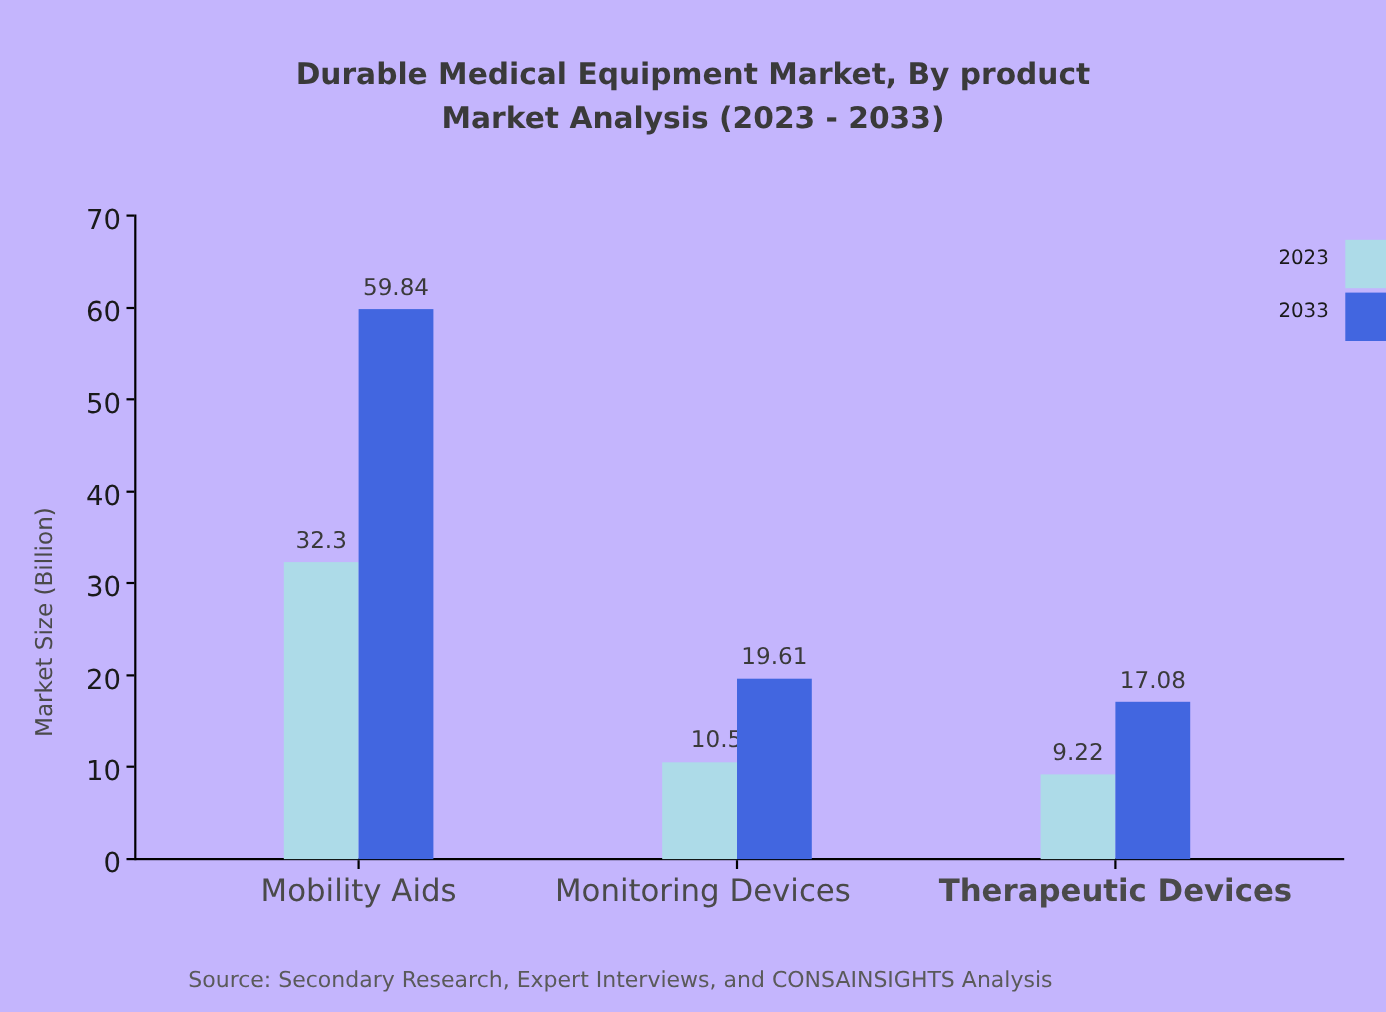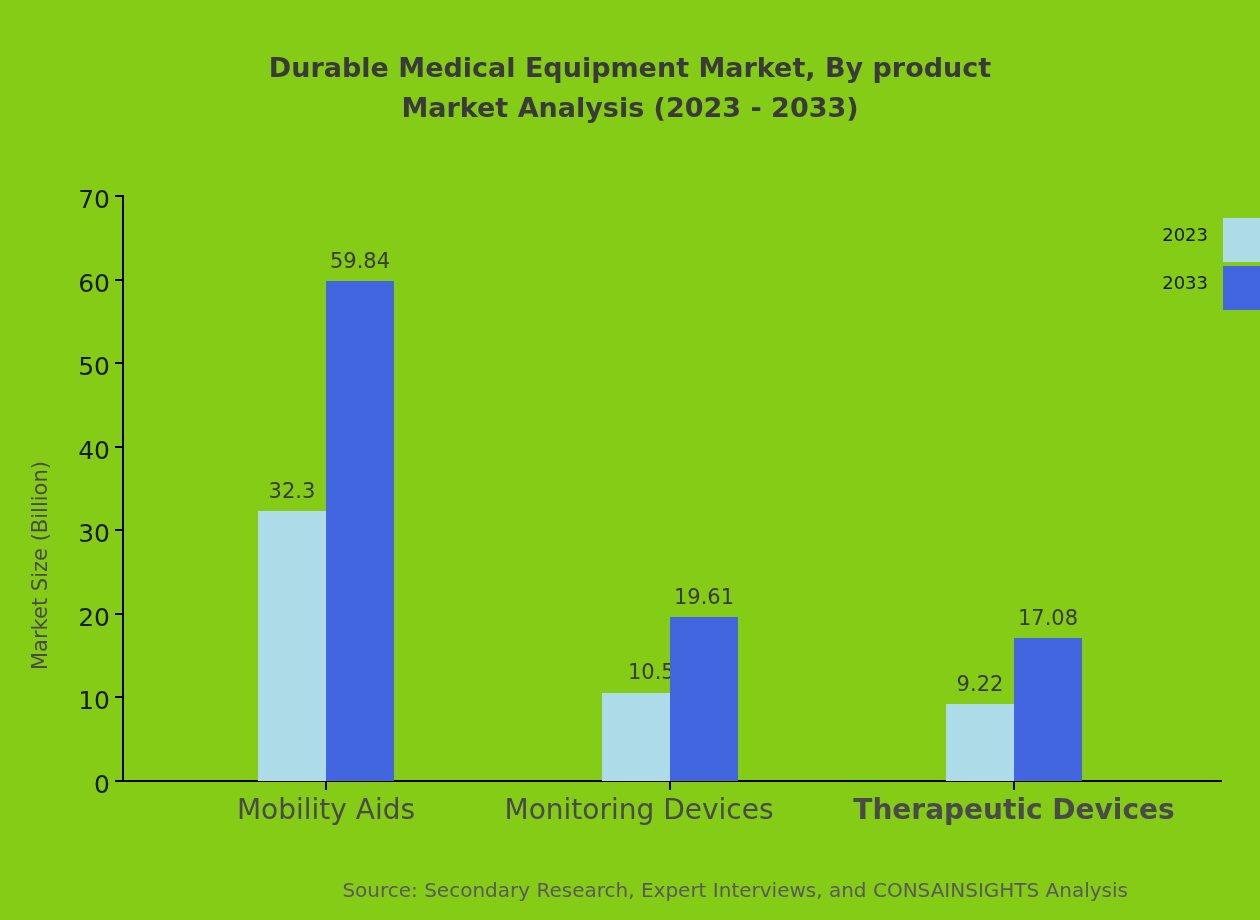--- a/index.html
+++ b/index.html
@@ -12,21 +12,21 @@
     height: 920px;
     font-family: "DejaVu Sans", sans-serif;
     overflow: hidden;
     position: relative;
   }
   #figure {
     position: absolute;
     left: 0; top: 0;
     width: 1260px;
     height: 920px;
-    background: #84cc16;
+    background: #c4b5fd;
   }
 
   
   .title-block {
     position: absolute;
     left: 0;
     top: 48px;
     width: 1260px;
     text-align: center;
     color: #3a3a3a;
@@ -161,21 +161,21 @@
   }
   .sw-2023 { background: #addbe8; }
   .sw-2033 { background: #4266e0; }
 
   
   .source {
     position: absolute;
     left: 0;
     top: 878px;
     width: 1128px;
-    text-align: right;
+    text-align: center;
     font-size: 20px;
     color: #5a5a5a;
   }
 </style>
 </head>
 <body>
 
 <div id="figure">
 
   <div class="title-block">

